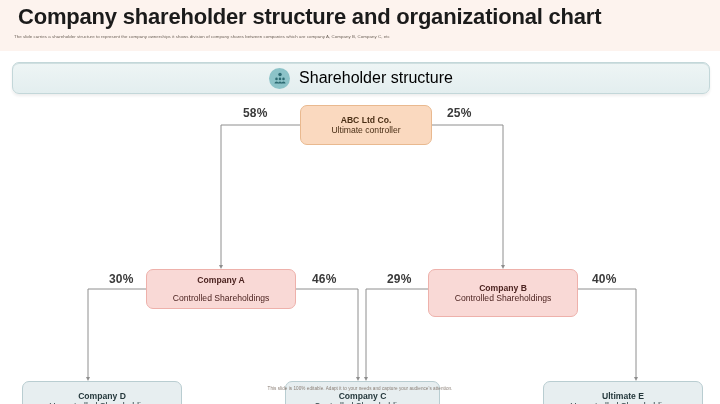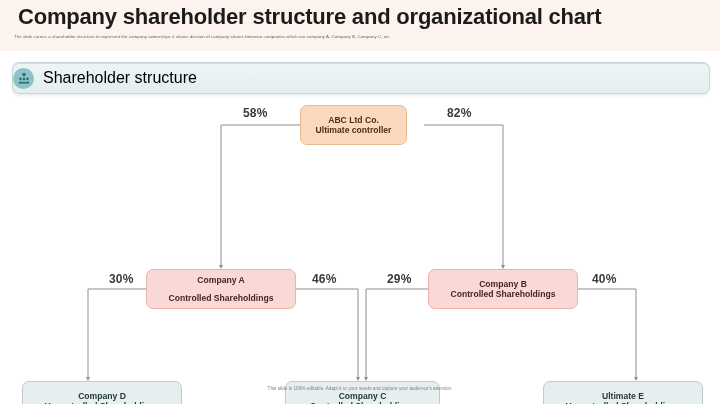--- a/index.html
+++ b/index.html
@@ -34,55 +34,55 @@
     background:#ffffff;
   }
 
   
   #banner{
     position:absolute;left:12px;top:11px;width:696px;height:30px;
     background:linear-gradient(180deg,#eef5f5 0%,#e3eeef 100%);
     border:1px solid #c3d7d9;
     border-radius:7px;
     box-shadow:0 1px 0 #cfdfe0 inset, 0 2px 3px rgba(0,0,0,.07);
-    display:flex;align-items:center;
+    display:flex;align-items:center;justify-content:center;
   }
   #banner-inner{display:flex;align-items:center;gap:9px;}
   #banner-icon{
     width:21px;height:21px;border-radius:50%;
     background:#8cc3c8;display:flex;align-items:center;justify-content:center;
   }
 
   
   #wires{position:absolute;left:0;top:0;width:720px;height:353px;}
 
   
   .node{
     position:absolute;
     border-radius:7px;
     display:flex;flex-direction:column;
     align-items:center;justify-content:center;
     text-align:center;line-height:1.2;
     box-sizing:border-box;
   }
   .node .l1{font-weight:700;}
-  .node .l2{font-weight:700;}
+  .node .l2{font-weight:400;}
 
   .node-root{
-    left:300px;top:54px;width:107px;height:40px;
+    left:300px;top:54px;width:132px;height:40px;
     background:#fad9bf;border:1px solid #e9b98f;
     color:#4a2f16;font-size:8.6px;
   }
   .node-a{
     left:146px;top:218px;width:150px;height:40px;
     background:#f9d9d6;border:1px solid #eeb1ab;
     color:#4c2320;font-size:8.6px;gap:7px;
   }
   .node-b{
-    left:428px;top:218px;width:150px;height:40px;
+    left:428px;top:218px;width:150px;height:48px;
     background:#f9d9d6;border:1px solid #eeb1ab;
     color:#4c2320;font-size:8.6px;
   }
   .node-d{
     left:22px;top:330px;width:160px;height:40px;
     background:#e7eef0;border:1px solid #b9cdd1;
     color:#25383c;font-size:8.6px;
   }
   .node-c{
     left:285px;top:330px;width:155px;height:40px;
@@ -157,21 +157,21 @@
 
       <path d="M296,238 L358,238 L358,328" marker-end="url(#arw)"></path>
 
       <path d="M428,238 L366,238 L366,328" marker-end="url(#arw)"></path>
 
       <path d="M578,238 L636,238 L636,328" marker-end="url(#arw)"></path>
     </g>
   </svg>
 
   <div class="pct" id="pct-58">58%</div>
-  <div class="pct" id="pct-42">82%</div>
+  <div class="pct" id="pct-42">25%</div>
   <div class="pct" id="pct-30">30%</div>
   <div class="pct" id="pct-28">46%</div>
   <div class="pct" id="pct-29">29%</div>
   <div class="pct" id="pct-13">40%</div>
 
   <div class="node node-root">
     <span class="l1">ABC Ltd Co.</span>
     <span class="l2">Ultimate controller</span>
   </div>
 

